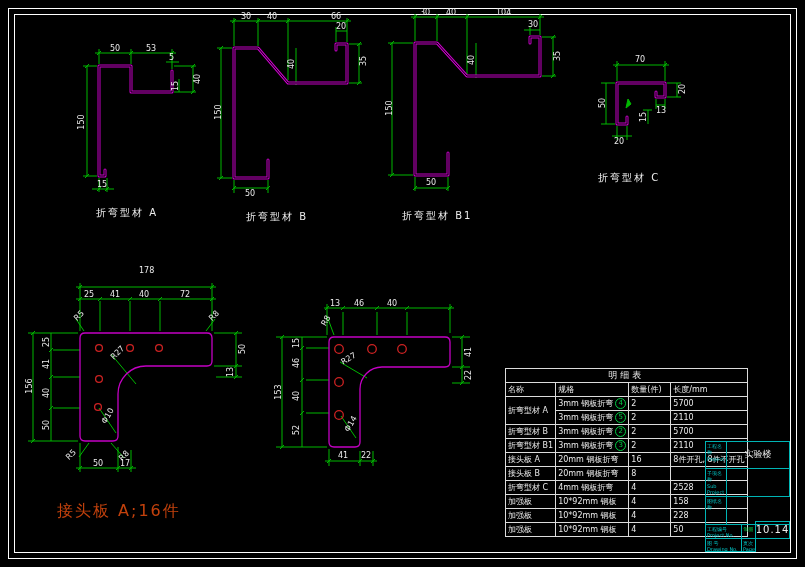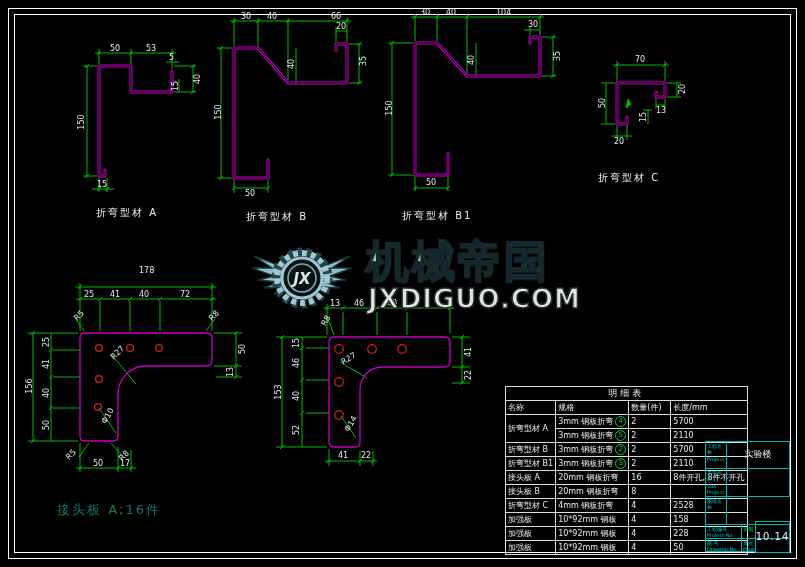--- a/index.html
+++ b/index.html
@@ -5,31 +5,31 @@
   html,body{margin:0;padding:0;background:#000;}
   #canvas{position:relative;width:805px;height:567px;background:#000;overflow:hidden;
           font-family:"DejaVu Sans","Liberation Sans",sans-serif;}
   svg.layer{position:absolute;left:0;top:0;z-index:1;}
   .dim{position:absolute;color:#eaeaea;font-size:8px;line-height:1;white-space:nowrap;z-index:2;}
   .v{transform:rotate(-90deg);transform-origin:center;}
   .r45{transform:rotate(-45deg);transform-origin:center;}
   .r30{transform:rotate(-30deg);transform-origin:center;}
   .r60{transform:rotate(-60deg);transform-origin:center;}
   .lbl{position:absolute;color:#ececec;font-size:10px;letter-spacing:2px;white-space:nowrap;z-index:2;}
-  .biglbl{position:absolute;color:#0f766e;font-size:13px;letter-spacing:2px;white-space:nowrap;z-index:2;}
+  .biglbl{position:absolute;color:#c2410c;font-size:16px;letter-spacing:2px;white-space:nowrap;z-index:2;}
   
   #wm{position:absolute;left:250px;top:236px;width:310px;height:86px;z-index:6;}
   #wm-name{position:absolute;left:116px;top:4px;font-size:43px;font-weight:bold;color:#9dc8d1;
            letter-spacing:3px;line-height:1;-webkit-text-stroke:2px #16282c;
            text-shadow:0 2px 0 #0d181b;}
   #wm-domain{position:absolute;left:118px;top:50px;font-size:26px;font-weight:bold;color:#dfe5e3;
            letter-spacing:1px;line-height:1;-webkit-text-stroke:1.5px #242e30;}
   
   #mtable{position:absolute;left:505px;top:368px;z-index:3;border-collapse:collapse;table-layout:fixed;
-          color:#eaeaea;font-size:8px;margin-top:18px;}
+          color:#eaeaea;font-size:8px;}
   #mtable td{border:1px solid #dcdcdc;padding:0 2px;height:13px;overflow:visible;white-space:nowrap;}
   #mtable td.ttl{text-align:center;font-size:9px;letter-spacing:3px;}
   #mtable td.ctr{text-align:left;}
   .mark{display:inline-block;width:9px;height:9px;border:1px solid #00cc44;border-radius:50%;
         color:#00cc44;font-size:7px;line-height:9px;text-align:center;margin-left:2px;vertical-align:middle;}
   
   #tblock{position:absolute;left:705px;top:441px;width:85px;height:111px;z-index:4;}
   .tb-cell{position:absolute;border:1px solid #00b4b4;box-sizing:border-box;color:#00c8c8;
            font-size:5px;line-height:1.25;padding:1px 1px;overflow:hidden;}
   .tb-val{color:#ededed;font-size:9px;display:flex;align-items:center;justify-content:center;}
@@ -208,35 +208,20 @@
   <span class="dim v" style="left:292px;top:392px">40</span>
   <span class="dim v" style="left:292px;top:426px">52</span>
   <span class="dim v" style="left:464px;top:348px">41</span>
   <span class="dim v" style="left:464px;top:371px">22</span>
   <span class="dim" style="left:338px;top:452px">41</span>
   <span class="dim" style="left:361px;top:452px">22</span>
   <span class="dim r30" style="left:341px;top:355px">R27</span>
   <span class="dim r60" style="left:343px;top:420px">Φ14</span>
   <span class="dim r60" style="left:321px;top:317px">R8</span>
 
-  <div id="wm">
-    <svg width="118" height="86" viewBox="0 0 118 86">
-      <g stroke="#1c3238" stroke-width="1.5" fill="#8fc0ca">
-        <path d="M46,36 L4,20 L22,32 L2,32 L24,40 L8,44 L28,46 L14,52 L34,51 L24,58 L46,50 Z"></path>
-        <path d="M58,36 L100,20 L82,32 L102,32 L80,40 L96,44 L76,46 L90,52 L70,51 L80,58 L58,50 Z"></path>
-      </g>
-      <circle cx="52" cy="42" r="26" fill="none" stroke="#26424a" stroke-width="9" stroke-dasharray="5 4"></circle>
-      <circle cx="52" cy="42" r="25" fill="none" stroke="#9fc9d2" stroke-width="6" stroke-dasharray="5 4"></circle>
-      <circle cx="52" cy="42" r="20" fill="#0a1214" stroke="#9fc9d2" stroke-width="3"></circle>
-      <circle cx="52" cy="42" r="14" fill="none" stroke="#7fadb6" stroke-width="1.5"></circle>
-      <text x="52" y="48" text-anchor="middle" font-size="15" font-style="italic" font-weight="bold" fill="#d8e8ec">JX</text>
-    </svg>
-    <div id="wm-name">机械帝国</div>
-    <div id="wm-domain">JXDIGUO.COM</div>
-  </div>
 
   <table id="mtable">
     <colgroup>
         <col style="width:46px">
         <col style="width:68px">
         <col style="width:42px">
         <col style="width:44px">
       </colgroup>
     <tbody>
         <tr>
@@ -331,16 +316,16 @@
     <div class="tb-cell tb-green" style="left:36px;top:83px;width:15px;height:15px">制图</div>
     <div class="tb-cell" style="left:50px;top:83px;width:35px;height:15px"></div>
     <div class="tb-cell" style="left:0;top:97px;width:37px;height:14px">
       <div>图 号</div>
         <div>Drawing No.</div>
     </div>
     <div class="tb-cell" style="left:36px;top:97px;width:15px;height:14px">
       <div>页次</div>
         <div>Page</div>
     </div>
-    <div class="tb-cell tb-date" style="left:50px;top:80px;width:35px;height:32px">10.14</div>
+    <div class="tb-cell tb-date" style="left:50px;top:80px;width:35px;height:18px">10.14</div>
   </div>
 
 </div>
 
 </body></html>

